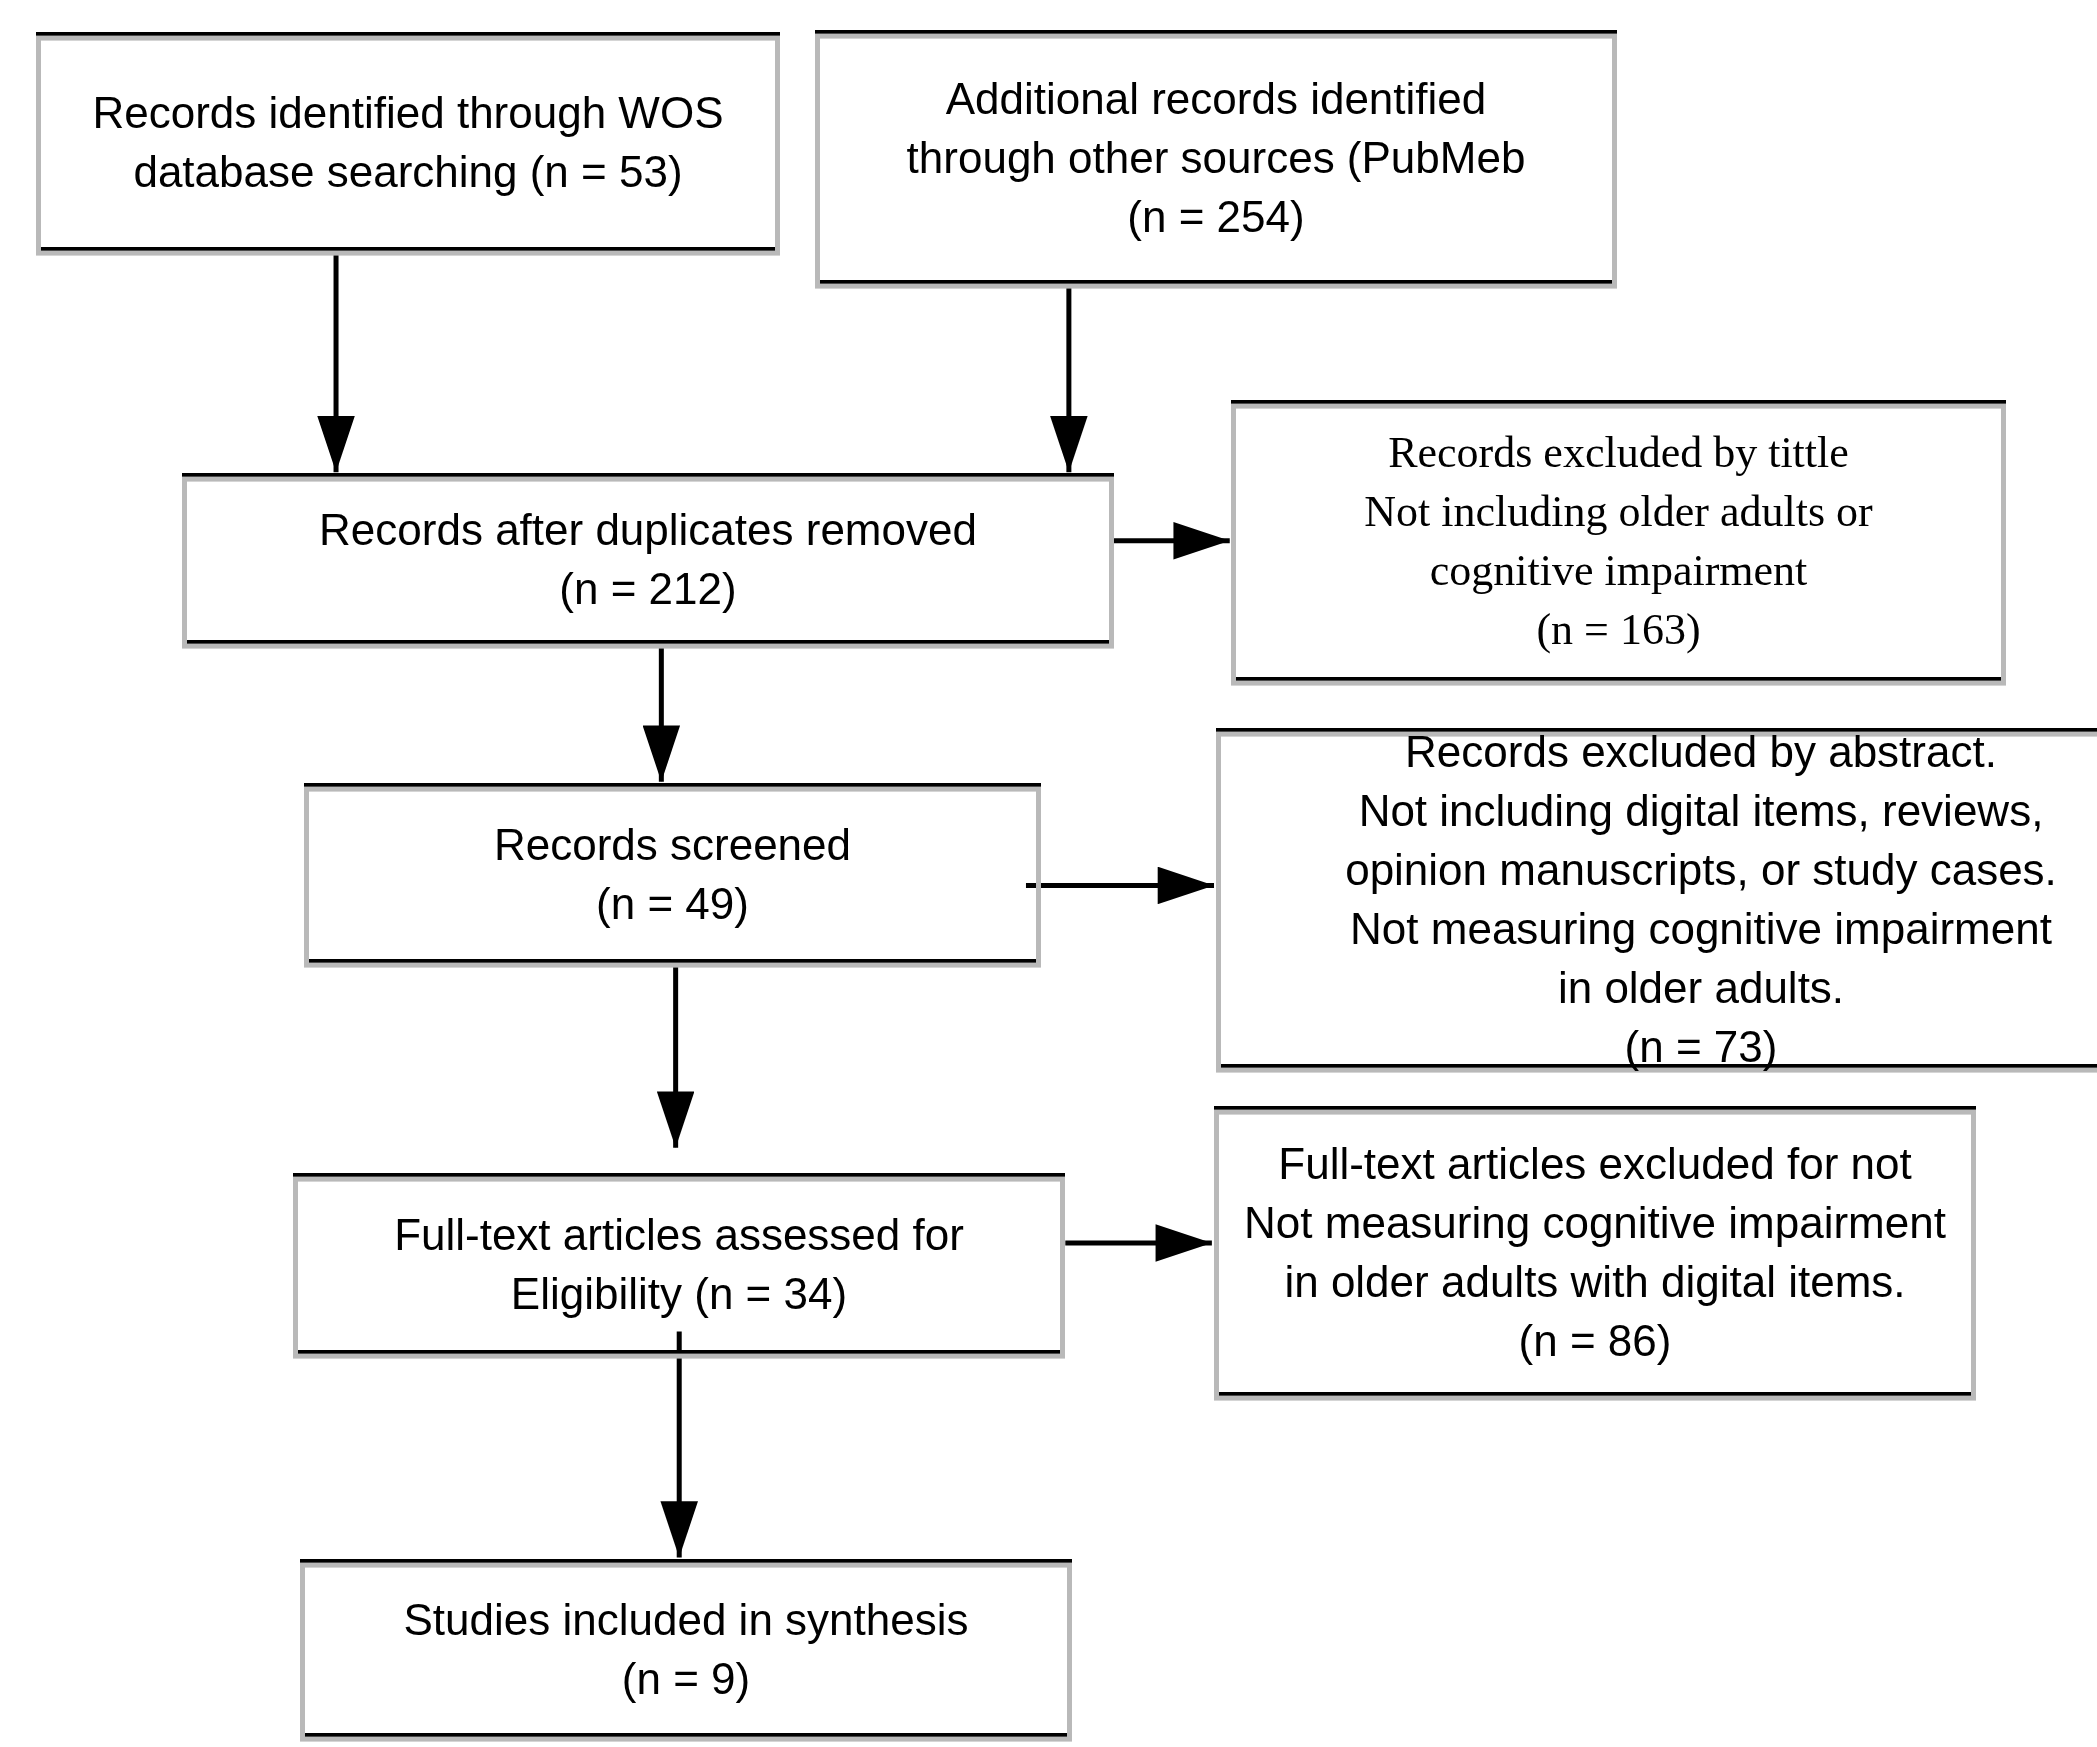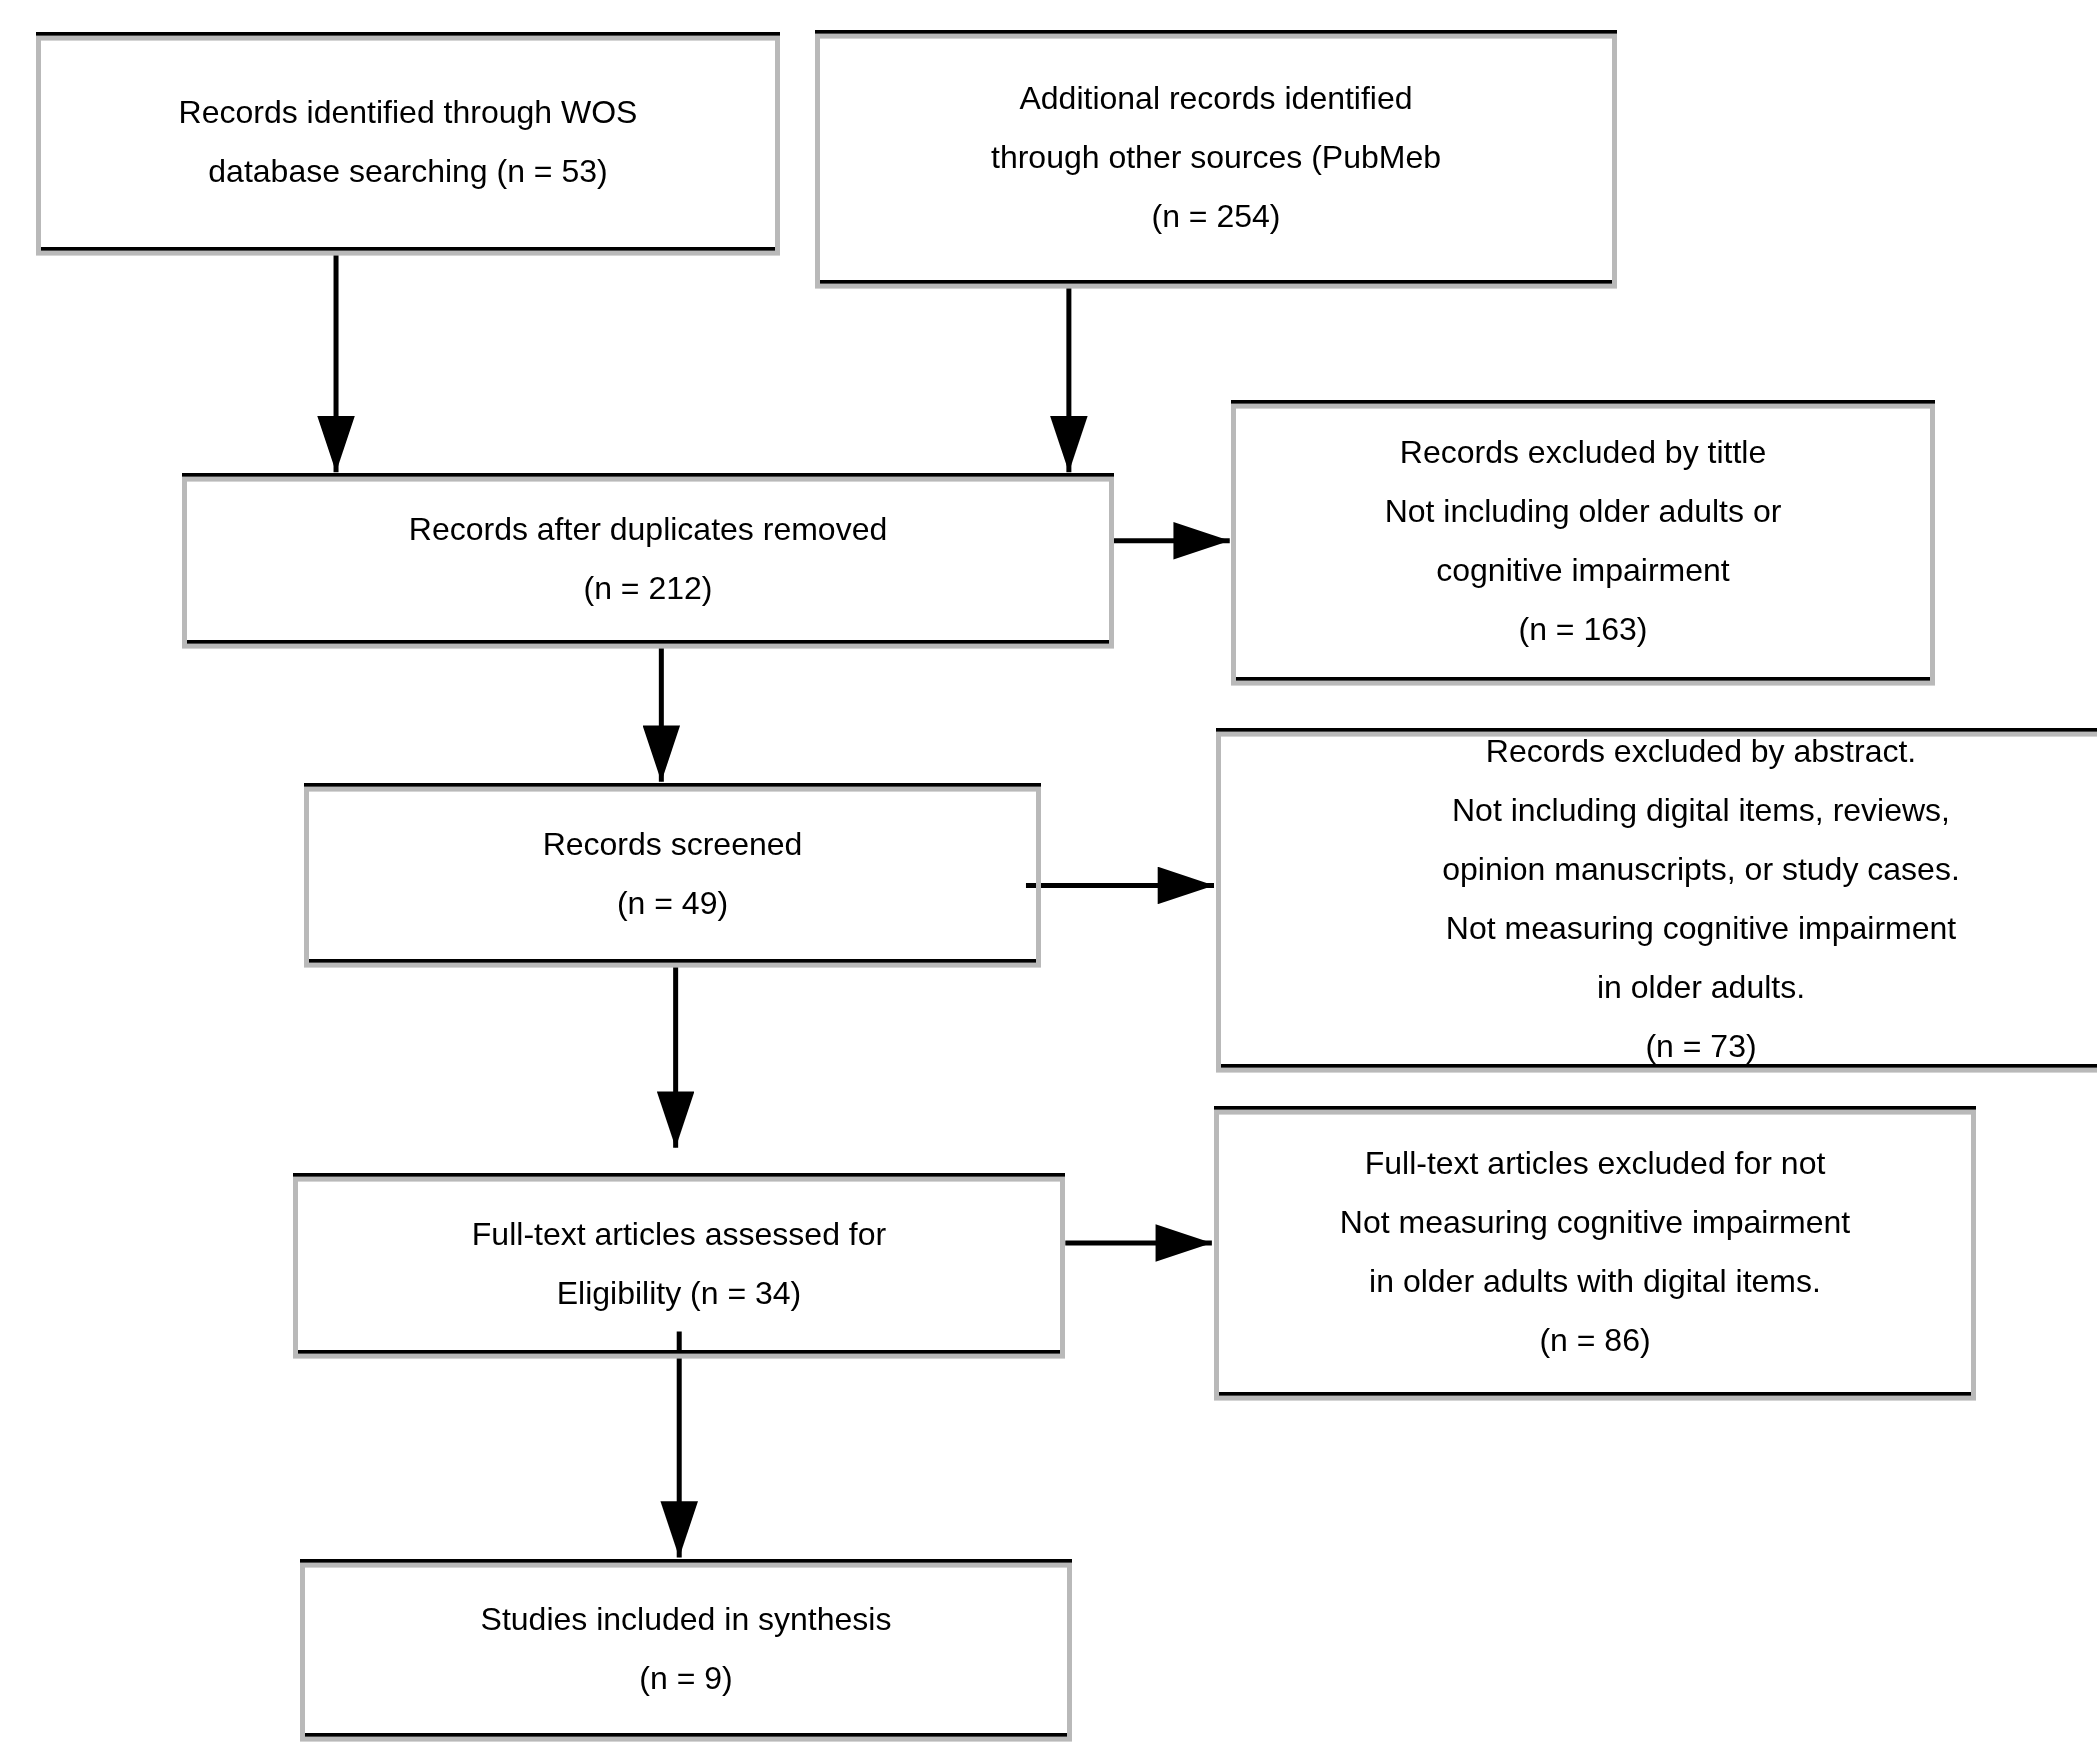--- a/index.html
+++ b/index.html
@@ -40,31 +40,31 @@
     position: absolute;
     inset: -5px;
     border: 5px solid #b9b9b9;
     transform: translateY(3.6px);
     z-index: -1;
   }
   .box-text {
     width: 100%;
     text-align: center;
     white-space: pre-line;
-    font-size: 32px;
+    font-size: 44px;
     line-height: 59px;
     color: #000000;
     padding: 0 7.2px;
     box-sizing: border-box;
   }
   
   #box-wos                { left:   36px; top:   32px; width: 744px; height: 220px; }
   #box-other-sources      { left: 815px; top:   30px; width: 802px; height: 255px; }
   #box-after-duplicates   { left:  182px; top:  473px; width: 932px; height: 172px; }
-  #box-excluded-title     { left: 1231px; top:  400px; width: 704px; height: 282px; }
+  #box-excluded-title     { left: 1231px; top:  400px; width: 775px; height: 282px; font-family: Liberation Serif, serif; }
   #box-screened           { left:  304px; top: 783px; width: 737px; height: 181px; }
   #box-excluded-abstract  { left: 1216px; top: 728px; width: 970px; height: 341px; }
   #box-fulltext-assessed  { left:  293px; top: 1149px; width: 772px; height: 182px; margin-top: 24px; }
   #box-fulltext-excluded  { left: 1214px; top: 1106px; width: 762px; height: 291px; }
   #box-included           { left:  300px; top: 1559px; width: 772px; height: 179px; }
 </style>
 </head>
 <body>
 
 <div id="canvas">

